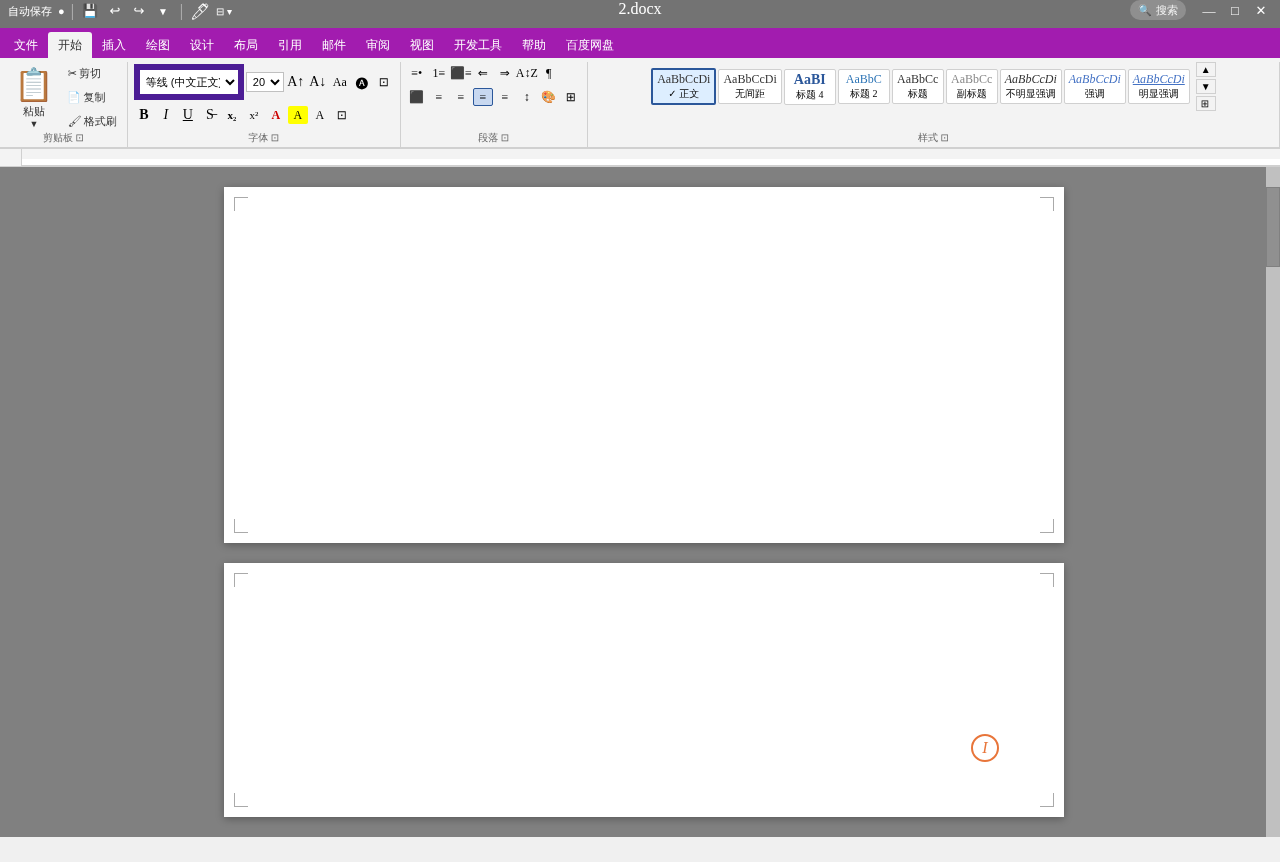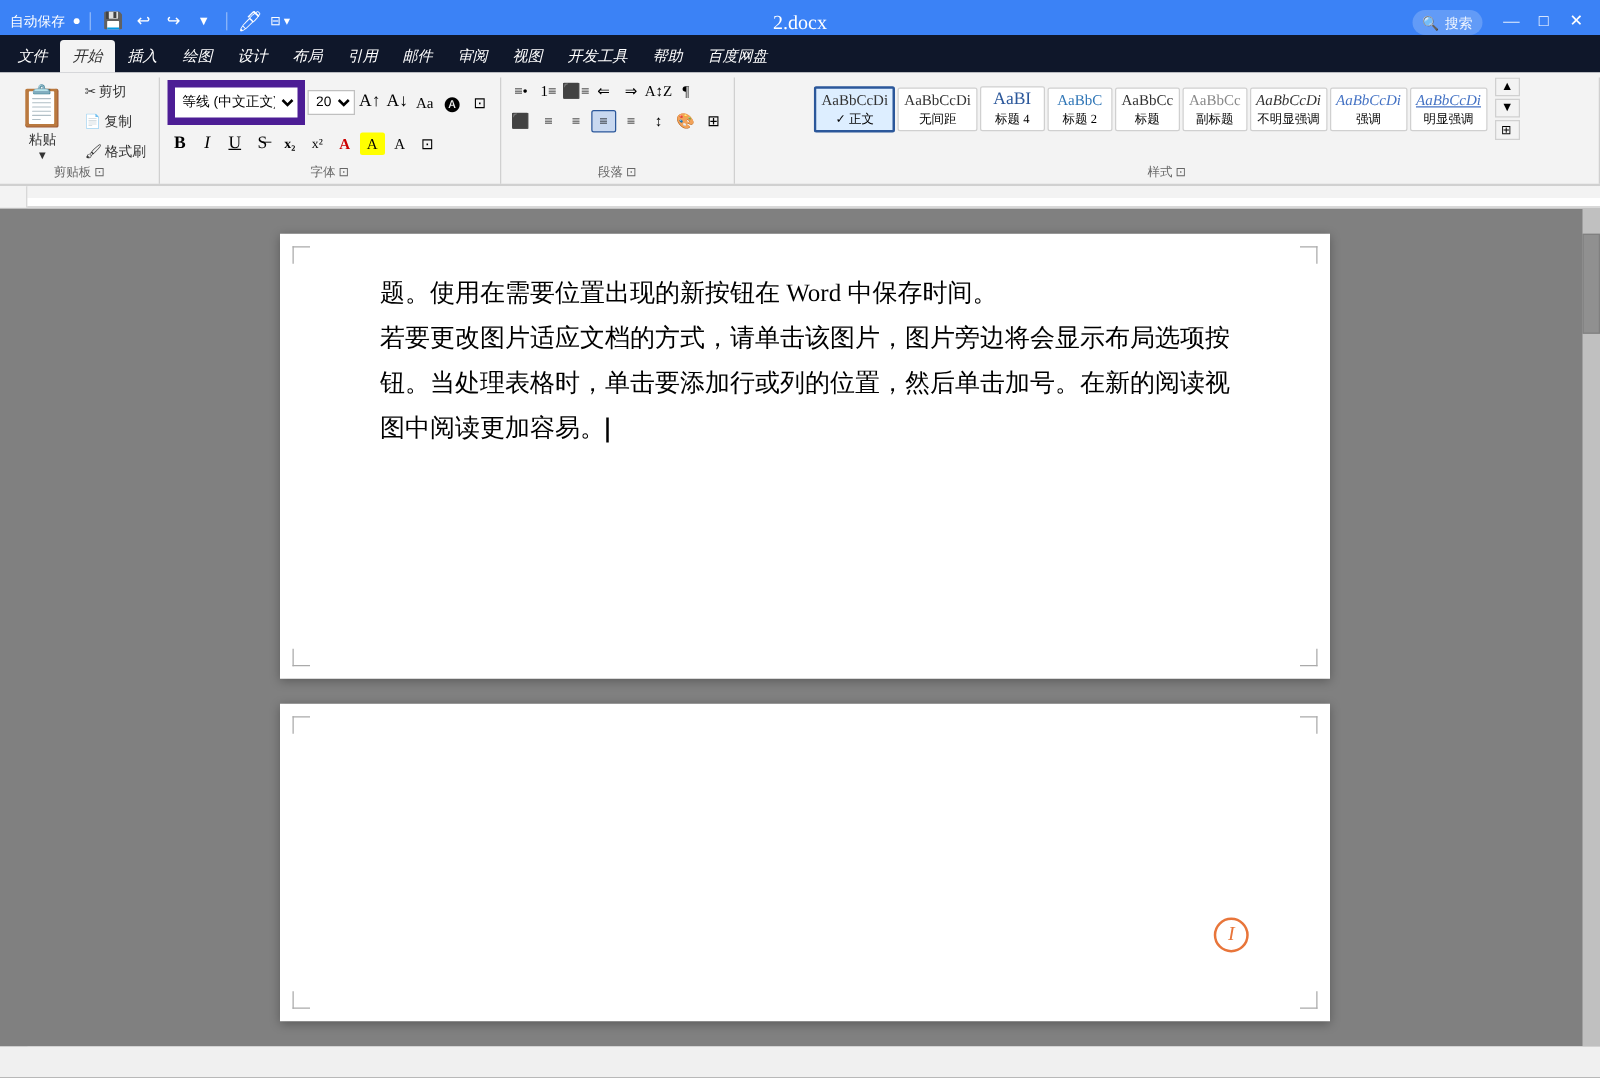--- a/index.html
+++ b/index.html
@@ -8,23 +8,22 @@
       width: 22px; height: 22px;
       display: flex; align-items: center; justify-content: center;
       color: white; font-size: 13px; cursor: pointer; border-radius: 2px;
     }
 
     
     .tabs-bar {
       height: 30px;
       display: flex;
       align-items: flex-end;
-      background: #0f172a;
+      background: #a21caf;
       padding: 0 4px;
-      font-style: italic;
     }
     .tab {
       padding: 4px 10px;
       font-size: 12px;
       cursor: pointer;
       border-radius: 3px 3px 0 0;
       color: white;
       height: 26px;
       display: flex;
       align-items: center;
@@ -157,21 +156,21 @@
 
     .format-btn {
       width: 20px; height: 18px;
       display: flex; align-items: center; justify-content: center;
       cursor: pointer; font-size: 12px; border-radius: 2px;
     }
   </style>
 </head>
 <body>
 
-<div style="background:#3b82f6; height:28px; display:flex; align-items:flex-end; padding:0 8px; position:relative;">
+<div style="background:#737373; height:28px; display:flex; align-items:flex-start; padding:0 8px; position:relative;">
   <div style="display:flex; align-items:center; gap:2px;">
     <span style="color:white; font-size:11px; margin-right:4px;">自动保存</span>
     <span style="color:white; font-size:11px;">●</span>
     <span style="color:rgba(255,255,255,0.5); margin:0 4px;">|</span>
     <span class="qa-btn">💾</span>
     <span class="qa-btn">↩</span>
     <span class="qa-btn">↪</span>
     <span class="qa-btn" style="font-size:10px;">▼</span>
     <span style="color:rgba(255,255,255,0.5); margin:0 4px;">|</span>
     <span class="qa-btn" style="font-size:16px;">🖊</span>
@@ -286,21 +285,21 @@
 
       <div style="display:flex; flex-direction:column; align-items:center; padding:2px 4px; border:2px solid #2b579a; background:#ddeeff; border-radius:2px; min-width:52px; cursor:pointer; font-size:10px; text-align:center;">
         <span style="font-size:12px; color:#333;">AaBbCcDi</span>
         <span style="font-size:10px;">✓ 正文</span>
       </div>
       <div style="display:flex; flex-direction:column; align-items:center; padding:2px 4px; border:1px solid #d0d0d0; background:white; border-radius:2px; min-width:52px; cursor:pointer;">
         <span style="font-size:12px; color:#333;">AaBbCcDi</span>
         <span style="font-size:10px;">无间距</span>
       </div>
       <div style="display:flex; flex-direction:column; align-items:center; padding:2px 4px; border:1px solid #d0d0d0; background:white; border-radius:2px; min-width:52px; cursor:pointer;">
-        <span style="font-size:14px; font-weight:normal; color:#2b579a;">AaBI</span>
+        <span style="font-size:14px; font-weight:bold; color:#2b579a;">AaBI</span>
         <span style="font-size:10px;">标题 4</span>
       </div>
       <div style="display:flex; flex-direction:column; align-items:center; padding:2px 4px; border:1px solid #d0d0d0; background:white; border-radius:2px; min-width:52px; cursor:pointer;">
         <span style="font-size:12px; color:#2e75b6;">AaBbC</span>
         <span style="font-size:10px;">标题 2</span>
       </div>
       <div style="display:flex; flex-direction:column; align-items:center; padding:2px 4px; border:1px solid #d0d0d0; background:white; border-radius:2px; min-width:52px; cursor:pointer;">
         <span style="font-size:12px; color:#333;">AaBbCc</span>
         <span style="font-size:10px;">标题</span>
       </div>
@@ -337,25 +336,20 @@
   </div>
 </div>
 
 <div class="doc-area">
   <div class="left-ruler" style="width:22px; background:#808080;"></div>
   <div class="doc-scroll">
 
     <div class="page" style="height:420px; position:relative;">
       <div class="page-corner corner-tl"></div>
       <div class="page-corner corner-tr"></div>
-      <div class="page-content" style="padding-top:30px;">
-        <span>题。使用在需要位置出现的新按钮在 Word 中保存时间。</span>
-        <br>
-        <span>若要更改图片适应文档的方式，请单击该图片，图片旁边将会显示布局选项按钮。当处理表格时，单击要添加行或列的位置，然后单击加号。在新的阅读视图中阅读更加容易。</span><span class="text-cursor"></span>
-      </div>
       <div class="page-corner corner-bl"></div>
       <div class="page-corner corner-br"></div>
     </div>
 
     <div class="page" style="height:300px; position:relative;">
       <div class="page-corner corner-tl"></div>
       <div class="page-corner corner-tr"></div>
       <div class="page-content"></div>
       <div class="page-corner corner-bl"></div>
       <div class="page-corner corner-br"></div>

